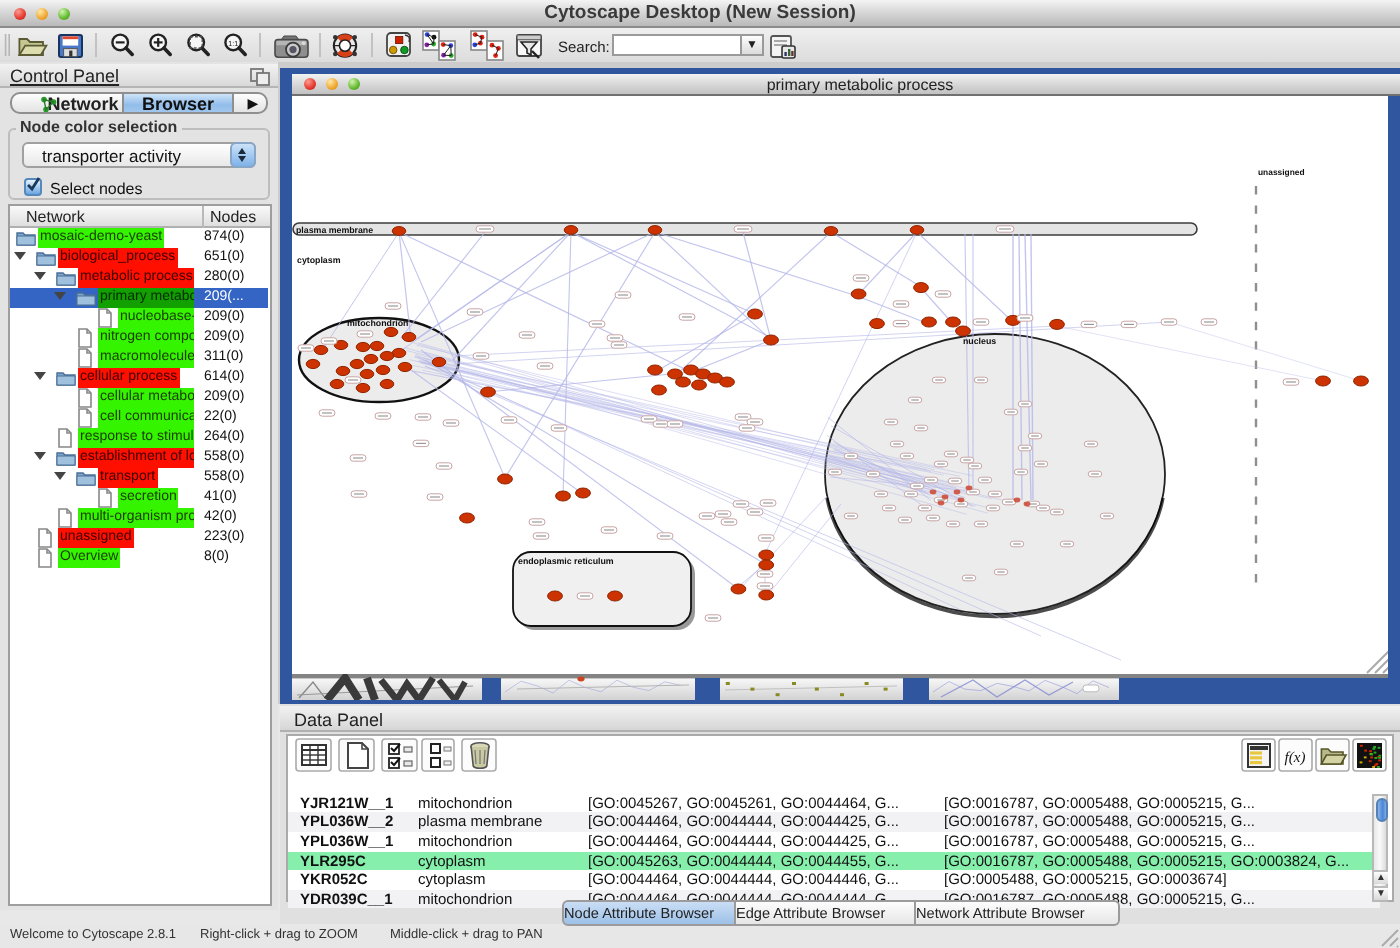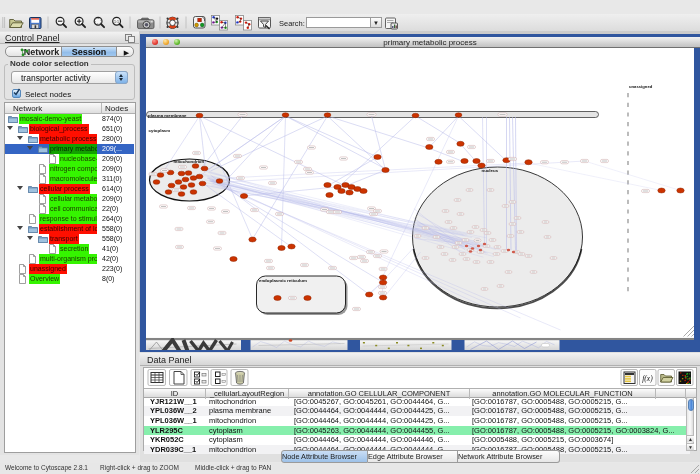--- a/index.html
+++ b/index.html
@@ -102,20 +102,26 @@
 #ititle{position:absolute;left:6.5px;top:5.5px;width:569px;height:11.5px;
 background:linear-gradient(#f2f2f2,#cfcfcf 70%,#c2c2c2);border-bottom:1px solid #707070;}
 #ititle .t{position:absolute;left:0;top:1px;width:100%;text-align:center;font-size:8px;color:#222;}
 #icanvas{position:absolute;left:6.5px;top:17px;width:548.5px;height:289px;background:#fff;overflow:hidden;}
 #istrip{position:absolute;left:6.5px;top:306px;width:548.5px;height:13px;
 background:linear-gradient(#fbfbfb,#dedede);overflow:hidden;}
 </style>
 </head>
 <body>
 <div id="stage">
+  <div class="abs" id="titlebar">
+    <div class="light" style="left:6.5px;background:radial-gradient(circle at 35% 30%,#ff9a90,#e33a30 60%,#b01b12);"></div>
+    <div class="light" style="left:17.5px;background:radial-gradient(circle at 35% 30%,#ffe9a8,#f0a72e 60%,#cc8418);"></div>
+    <div class="light" style="left:28.5px;background:radial-gradient(circle at 35% 30%,#d2f5b0,#62ba2f 60%,#3d8f15);"></div>
+    <div class="t">Cytoscape Desktop (New Session)</div>
+  </div>
   <div class="abs" id="toolbar">
     <svg id="tbicons" width="700" height="17" viewBox="0 0 700 17" style="position:absolute;left:0;top:0">
         <line x1="2.8" y1="3" x2="2.8" y2="14" stroke="#b5b5b5" stroke-width="0.8"></line>
         <line x1="4.6" y1="3" x2="4.6" y2="14" stroke="#b5b5b5" stroke-width="0.8"></line>
         <g transform="translate(9,3)">
           <path d="M0.7 10.5 L0.7 2.5 L4.5 2.5 L6 4 L12.5 4 L12.5 10.5 Z" fill="#c6c690" stroke="#5a5a35" stroke-width="0.9"></path>
           <path d="M0.7 10.5 L3.6 5.8 L14.2 5.8 L11.4 10.5 Z" fill="#dcdcae" stroke="#5a5a35" stroke-width="0.9"></path>
         </g>
         <g transform="translate(29,3)">
           <rect x="0.5" y="0.5" width="11.5" height="11" rx="1" fill="#4a78c8" stroke="#17335f" stroke-width="1"></rect>
@@ -233,21 +239,21 @@
           <rect x="3.5" y="2.5" width="6" height="6" fill="#eee" stroke="#777" stroke-width="0.9"></rect>
         </svg>
       </div>
     <div id="cptabs">
       <div id="tab-network"><svg width="9" height="9" viewBox="0 0 9 9" style="position:absolute;left:14px;top:1px">
             <circle cx="2" cy="1.8" r="1.4" fill="#2a9a2a"></circle>
             <circle cx="6.8" cy="3" r="1.4" fill="#2a9a2a"></circle>
             <circle cx="3" cy="6.8" r="1.4" fill="#2a9a2a"></circle>
             <path d="M2 1.8 L6.8 3 L3 6.8 Z" fill="none" stroke="#2a7a2a" stroke-width="0.7"></path>
           </svg><span style="margin-left:16px">Network</span></div>
-      <div id="tab-mosaic">Session</div>
+      <div id="tab-mosaic">Browser</div>
       <div id="tab-arrow">▶</div>
     </div>
     <div id="grpbox"></div>
     <div id="grplbl">Node color selection</div>
     <div id="combo">transporter activity</div>
     <div id="combobtn"></div>
     <div id="chk">
         <svg width="9" height="9" viewBox="0 0 9 9" style="position:absolute;left:-1px;top:-2px">
           <path d="M2 4.5 L4 6.5 L7.5 1" fill="none" stroke="#1a3a5c" stroke-width="1.4"></path>
         </svg>
@@ -910,27 +916,20 @@
             <rect x="6.3" y="5.0" width="1.4" height="1" fill="#ccaa00"></rect>
             <rect x="6.6" y="5.2" width="1.4" height="1" fill="#22aa22"></rect>
             <rect x="10.6" y="8.2" width="1.4" height="1" fill="#cc2200"></rect>
             <rect x="10.0" y="11.5" width="1.4" height="1" fill="#22aa22"></rect>
             <rect x="8.3" y="4.3" width="1.4" height="1" fill="#22aa22"></rect>
             <rect x="10.6" y="6.9" width="1.4" height="1" fill="#22aa22"></rect>
             <rect x="7.6" y="11.5" width="1.4" height="1" fill="#ccaa00"></rect>
           </g>
         </svg>
 
-      <div id="dtablehdr">
-        <div class="hcol" style="left:0;width:62px;">ID</div>
-        <div class="hcol" style="left:62px;width:83px;">_cellularLayoutRegion</div>
-        <div class="hcol" style="left:145px;width:181px;">annotation.GO CELLULAR_COMPONENT</div>
-        <div class="hcol" style="left:326px;width:186px;">annotation.GO MOLECULAR_FUNCTION</div>
-          <div class="hcol" style="left:512px;width:30px;"></div>
-      </div>
       <div id="drows">
           <div class="drow" style="top:28.8px;">
             <div class="c1">YJR121W__1</div>
             <div class="c2">mitochondrion</div>
             <div class="c3">[GO:0045267, GO:0045261, GO:0044464, G...</div>
             <div class="c4">[GO:0016787, GO:0005488, GO:0005215, G...</div>
           </div>
 <div class="drow" style="top:38.4px;background:#f2f2f4;">
             <div class="c1">YPL036W__2</div>
             <div class="c2">plasma membrane</div>

